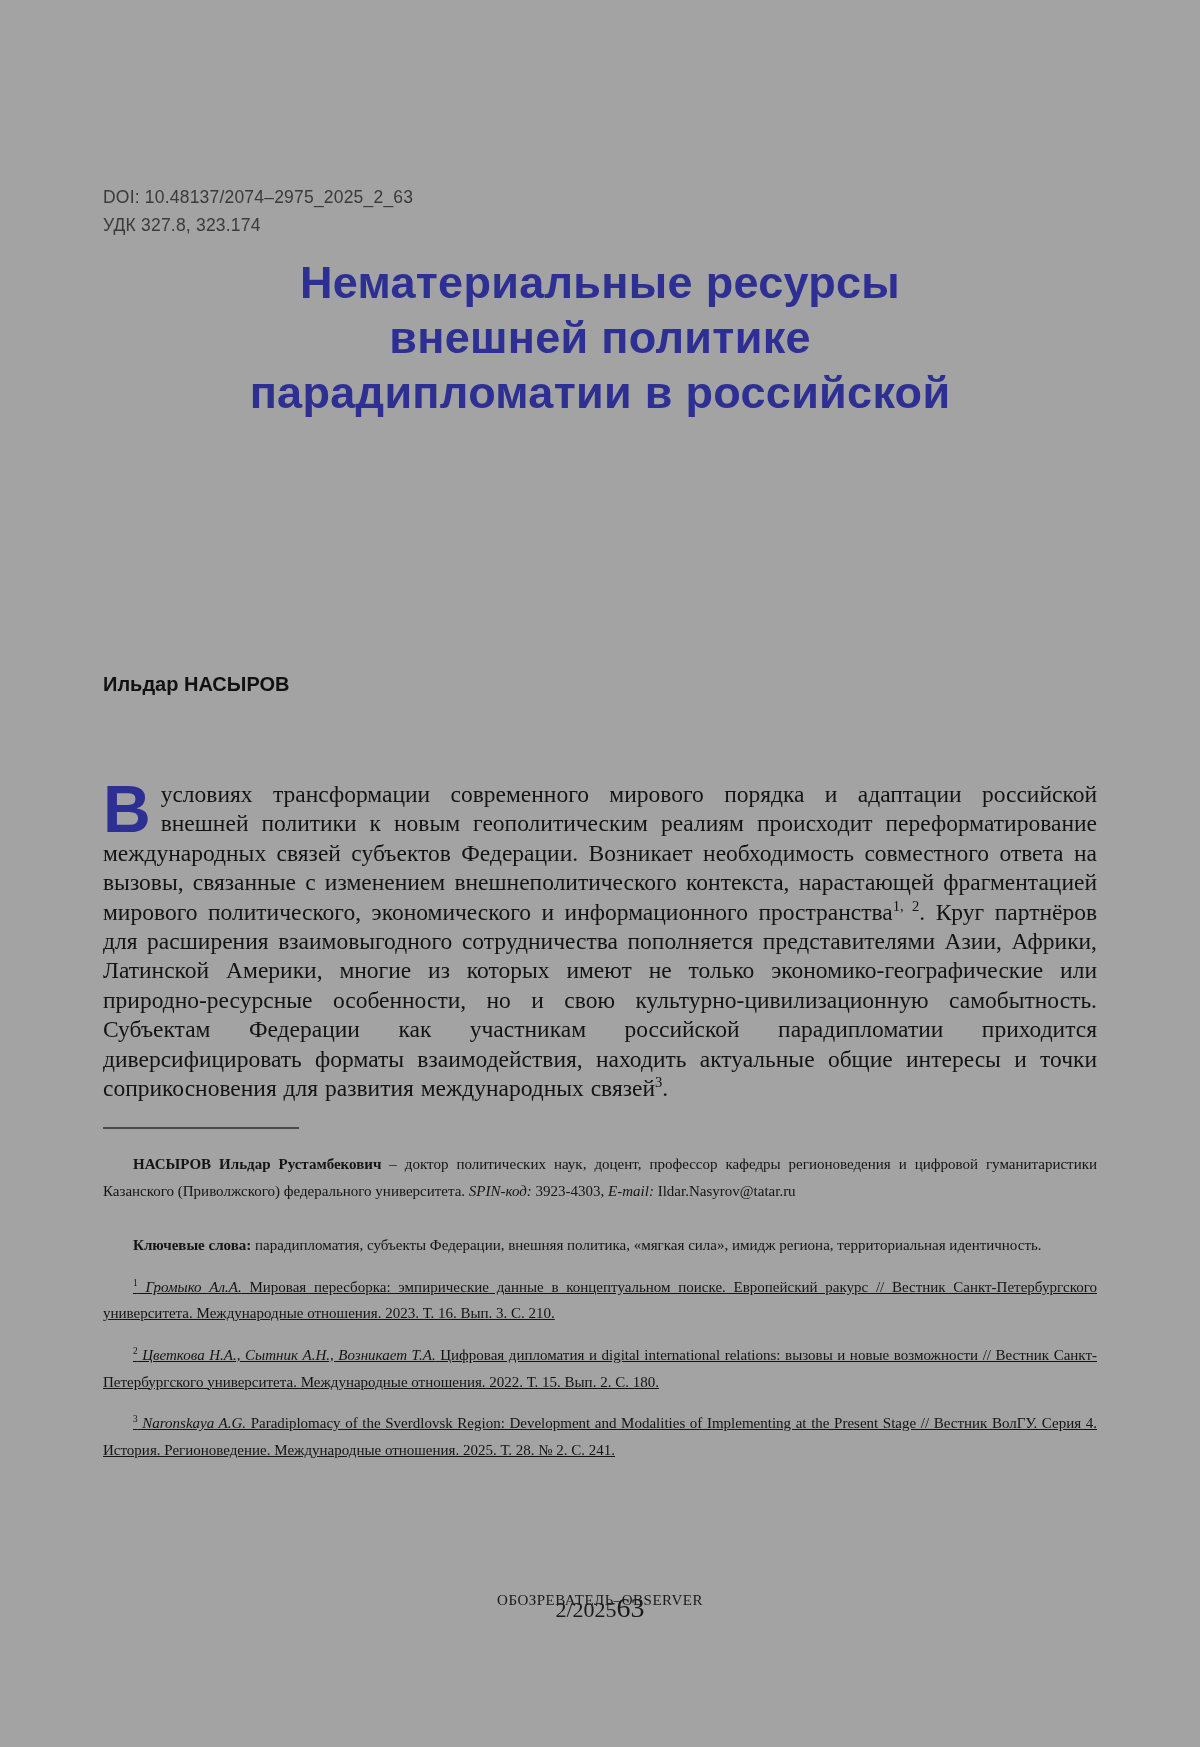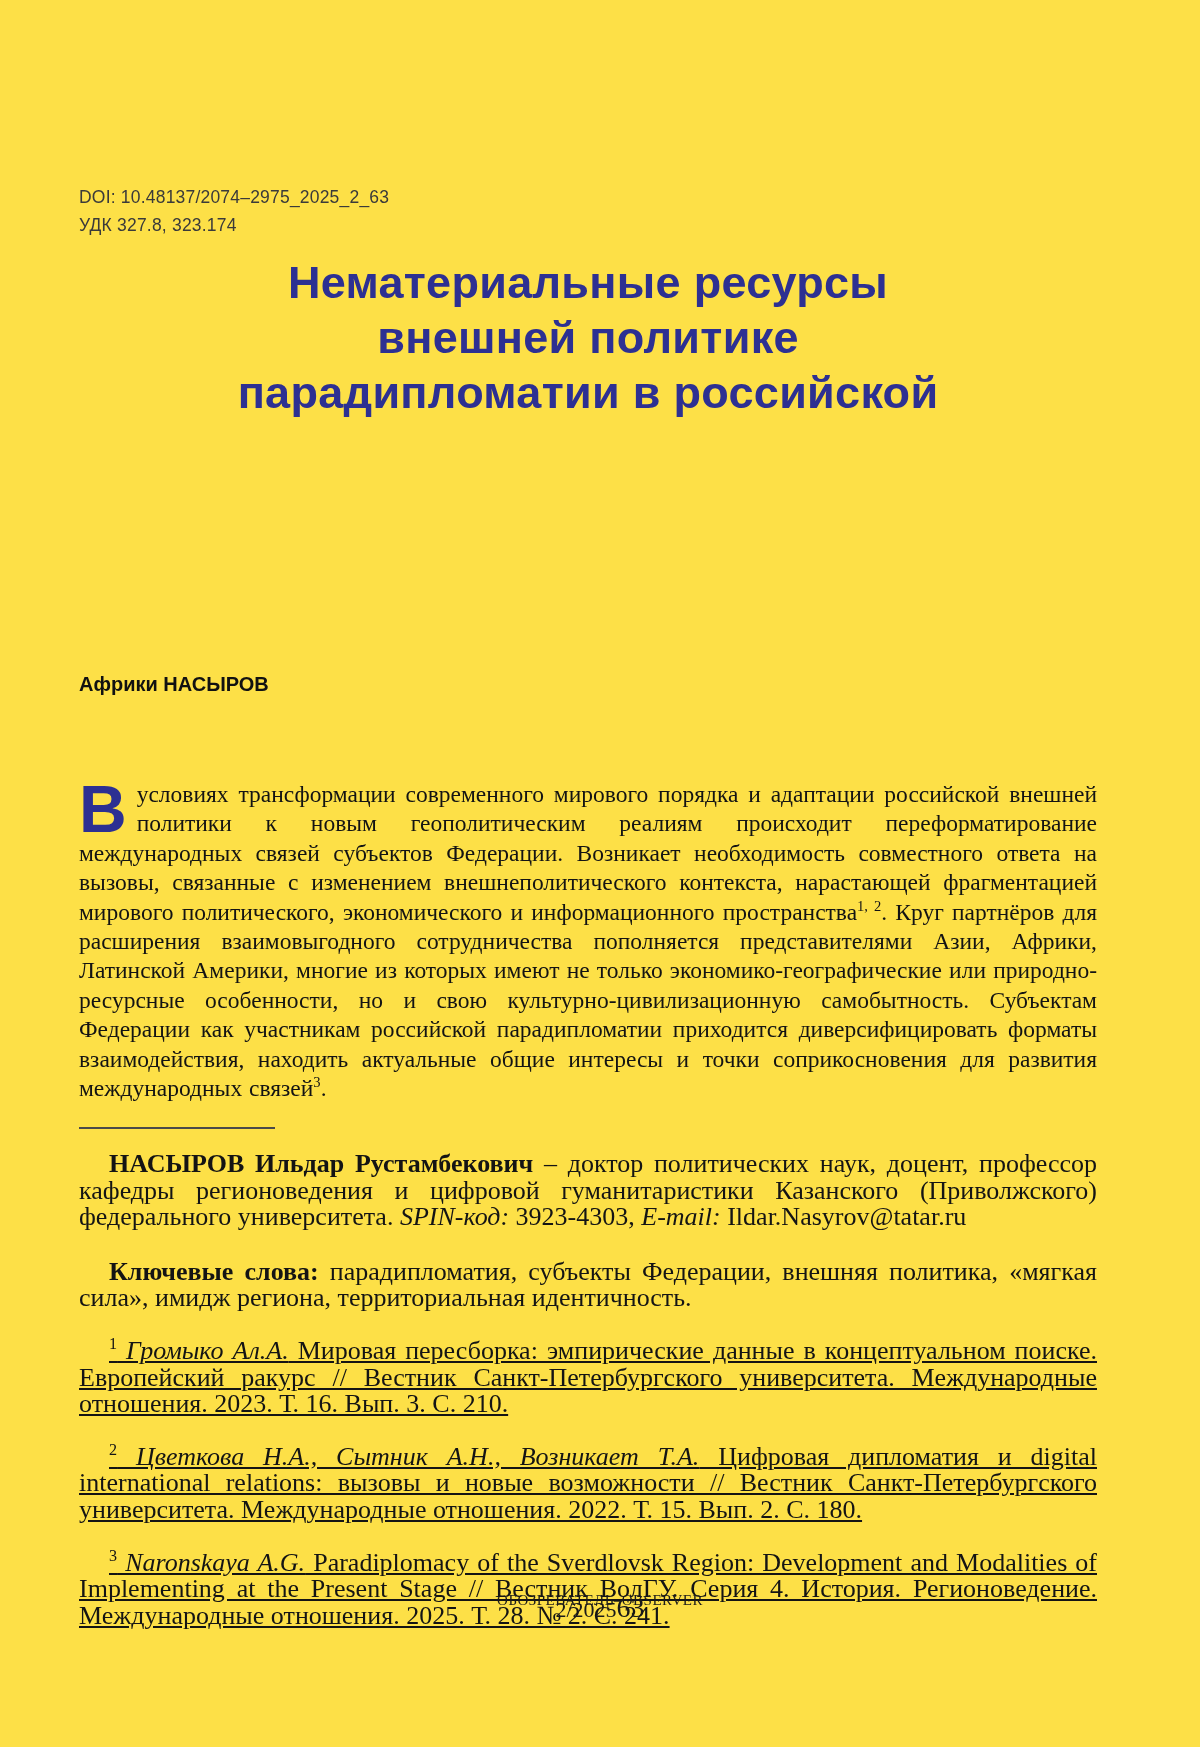--- a/index.html
+++ b/index.html
@@ -4,24 +4,24 @@
 <style>
   html, body {
     margin: 0;
     padding: 0;
     background: #ffffff;
   }
   .page {
     position: relative;
     width: 1200px;
     height: 1747px;
-    background: #fde047;
+    background: #a3a3a3;
     overflow: hidden;
     box-sizing: border-box;
-    padding: 183px 103px 0 79px;
+    padding: 183px 103px 0 103px;
     color: #1a1a1a;
   }
   .doi-block {
     font-family: "Liberation Sans", "DejaVu Sans", sans-serif;
     font-size: 17.5px;
     line-height: 28px;
     color: #3a3a3a;
     letter-spacing: 0.2px;
   }
   .article-title {
@@ -68,21 +68,21 @@
   }
   .fn-separator {
     margin-top: 21px;
     width: 196px;
     border: none;
     border-top: 2px solid #4a4a4a;
     margin-left: 0;
   }
   .small-text {
     font-family: "Liberation Serif", "DejaVu Serif", serif;
-    font-size: 26px;
+    font-size: 15px;
     line-height: 26.6px;
     text-align: justify;
     color: #141414;
   }
   .bio { margin-top: 22px; text-indent: 30px; }
   .bio .bio-name { font-weight: bold; }
   .bio .lbl-italic { font-style: italic; }
   .keywords { margin-top: 28px; text-indent: 30px; }
   .keywords .kw-label { font-weight: bold; }
   .fn { text-indent: 30px; text-decoration: underline; }
@@ -117,21 +117,21 @@
     <div>DOI: 10.48137/2074–2975_2025_2_63</div>
     <div>УДК 327.8, 323.174</div>
   </div>
 
   <h1 class="article-title">
     <span class="t-line">Нематериальные ресурсы</span>
     <span class="t-line">внешней политике</span>
     <span class="t-line">парадипломатии в российской</span>
   </h1>
 
-  <div class="author">Африки НАСЫРОВ</div>
+  <div class="author">Ильдар НАСЫРОВ</div>
 
   <p class="lead">
     <span class="dropcap">В</span><span>условиях трансформации современного мирового порядка и адаптации российской внешней политики к новым геополитическим реалиям происходит переформатирование международных связей субъектов Федерации. Возникает необходимость совместного ответа на вызовы, связанные с изменением внешнеполитического контекста, нарастающей фрагментацией мирового политического, экономического и информационного пространства</span><sup>1, 2</sup><span>. Круг партнёров для расширения взаимовыгодного сотрудничества пополняется представителями Азии, Африки, Латинской Америки, многие из которых имеют не только экономико-географические или природно-ресурсные особенности, но и свою культурно-цивилизационную самобытность. Субъектам Федерации как участникам российской парадипломатии приходится диверсифицировать форматы взаимодействия, находить актуальные общие интересы и точки соприкосновения для развития международных связей</span><sup>3</sup><span>.</span>
   </p>
 
   <hr class="fn-separator">
 
   <p class="small-text bio">
     <span class="bio-name">НАСЫРОВ Ильдар Рустамбекович</span><span> – доктор политических наук, доцент, профессор кафедры регионоведения и цифровой гуманитаристики Казанского (Приволжского) федерального университета. </span><span class="lbl-italic">SPIN-код:</span><span> 3923-4303, </span><span class="lbl-italic">E-mail:</span><span> Ildar.Nasyrov@tatar.ru</span>
   </p>

